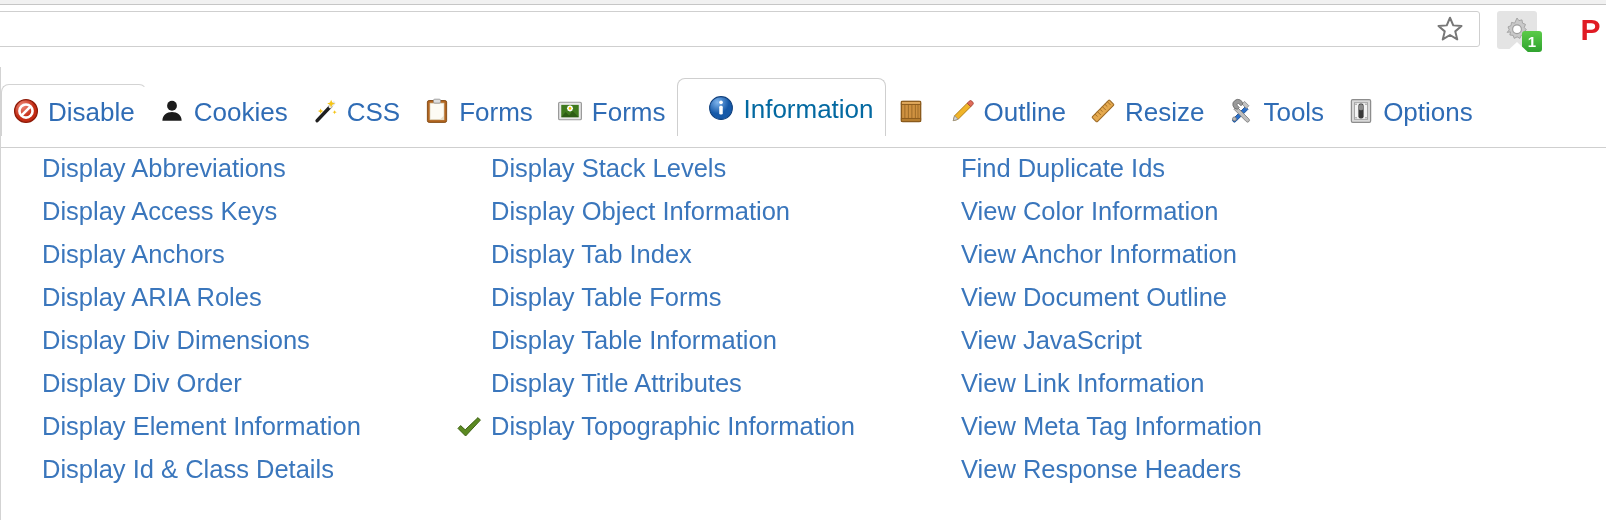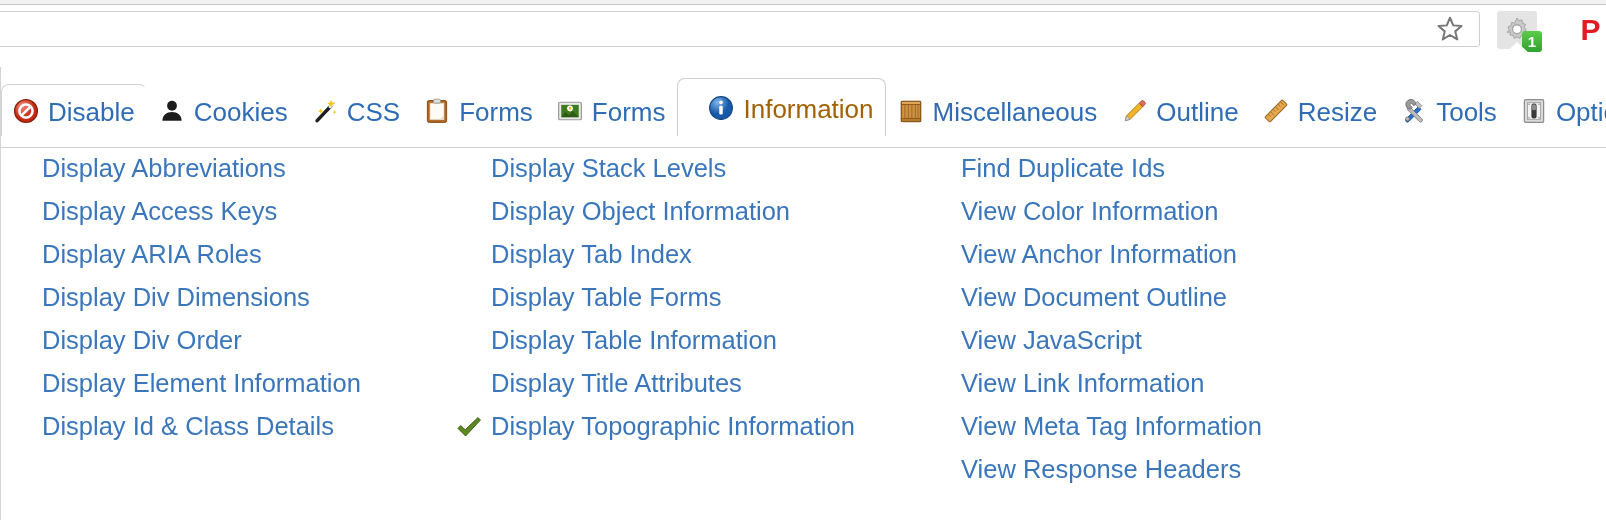--- a/index.html
+++ b/index.html
@@ -190,21 +190,21 @@
     border-radius: 8px 8px 0 0;
     position: relative;
     cursor: pointer;
   }
   .tab:first-child {
     border-left-color: #d3d3d3;
     border-top-color: #d3d3d3;
     border-right-color: transparent;
   }
   .tab.active {
-    color: #a16207;
+    color: #0369a1;
     background: #ffffff;
     border-color: #cfcfcf;
     height: 58px;
     z-index: 20;
     box-shadow: 0 3px 0 0 #ffffff;
     padding-left: 29px;
   }
   .tab .tab-label { line-height: 1; padding-top: 2px; }
   .tab-icon {
     width: 28px; height: 28px;
@@ -382,21 +382,20 @@
                   <line x1="9" y1="8" x2="9" y2="25"></line>
                   <line x1="13" y1="8" x2="13" y2="25"></line>
                   <line x1="17" y1="8" x2="17" y2="25"></line>
                   <line x1="21" y1="8" x2="21" y2="25"></line>
                   <line x1="24" y1="8" x2="24" y2="25"></line>
                 </g>
                 <rect x="5" y="5" width="22" height="3.5" fill="#e0a85c" stroke="#8a5a1c" stroke-width="1.1"></rect>
                 <rect x="5" y="24.5" width="22" height="3.5" fill="#b57c2e" stroke="#8a5a1c" stroke-width="1.1"></rect>
               </svg>
             </span>
-            <span class="tab-label">Miscellaneous</span>
           </div>
           <div class="tab">
             <span class="tab-icon">
               <svg width="28" height="28" viewBox="0 0 32 32">
                 <path d="M6 27l1.5-5.5L22 7l4 4L11.5 25.5z" fill="#f0b429" stroke="#b07c12" stroke-width="1.1"></path>
                 <path d="M22 7l4 4 2.2-2.2a2.2 2.2 0 0 0 0-3.1l-.9-.9a2.2 2.2 0 0 0-3.1 0z" fill="#e06c5a" stroke="#a33f30" stroke-width="1"></path>
                 <path d="M6 27l1.5-5.5 4 4z" fill="#d8d8d8" stroke="#8e8e8e" stroke-width="0.9"></path>
               </svg>
             </span>
             <span class="tab-label">Outline</span>
@@ -451,20 +450,23 @@
 
     <div class="columns" id="columns-host">
         <div class="col col-1">
           <div class="link-row">
             <a class="link" href="#">Display Abbreviations</a>
           </div>
           <div class="link-row">
             <a class="link" href="#">Display Access Keys</a>
           </div>
           <div class="link-row">
+            <a class="link" href="#">Display Anchors</a>
+          </div>
+          <div class="link-row">
             <a class="link" href="#">Display ARIA Roles</a>
           </div>
           <div class="link-row">
             <a class="link" href="#">Display Div Dimensions</a>
           </div>
           <div class="link-row">
             <a class="link" href="#">Display Div Order</a>
           </div>
           <div class="link-row">
             <a class="link" href="#">Display Element Information</a>

